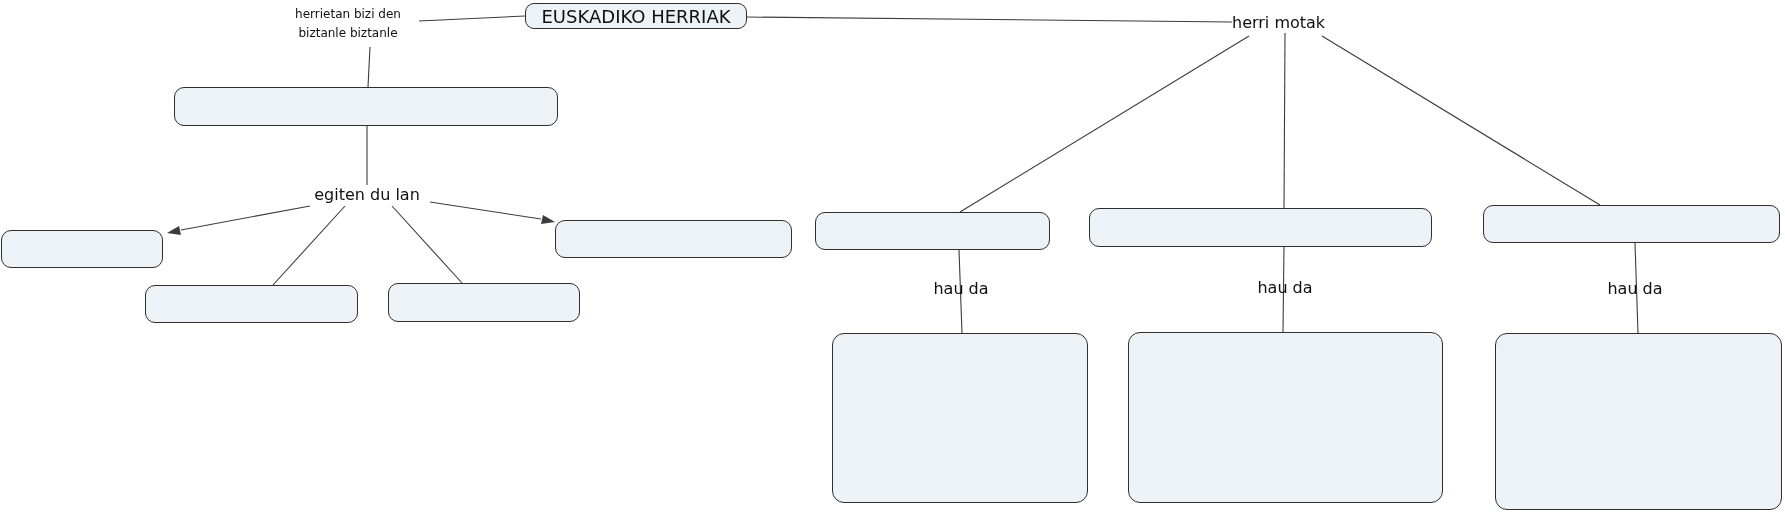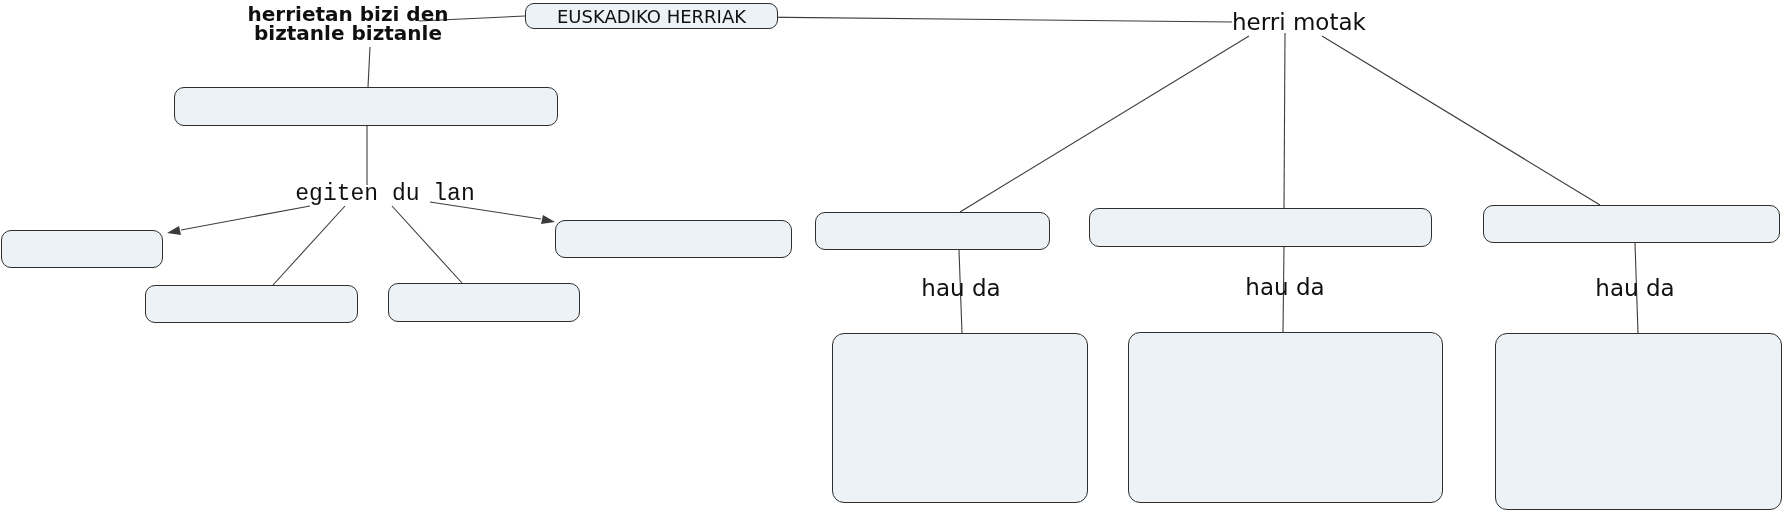--- a/index.html
+++ b/index.html
@@ -46,25 +46,25 @@
     font-size: 18px;
     color: var(--text, #101010);
     white-space: nowrap;
     z-index: 3;
   }
   .phrase {
     position: absolute;
     color: var(--text, #101010);
     white-space: nowrap;
     z-index: 2;
-    font-size: 23px;
+    font-size: 16px;
     line-height: 19px;
   }
   .phrase.centered { transform: translateX(-50%); text-align: center; }
-  .phrase.two-line { font-size: 20px; font-weight: bold; }
+  .phrase.two-line { font-size: 12px; }
 </style>
 </head>
 <body>
 
 <div id="canvas">
 
   <svg class="wires" viewBox="0 0 1785 512">
 
     <line x1="419" y1="21" x2="525" y2="16"></line>
     <line x1="747" y1="17" x2="1232" y2="22"></line>
@@ -80,28 +80,28 @@
 
     <line x1="1249" y1="36" x2="960" y2="212"></line>
     <line x1="1285" y1="33" x2="1284" y2="208"></line>
     <line x1="1322" y1="36" x2="1600" y2="205"></line>
 
     <line x1="959" y1="250" x2="962" y2="333"></line>
     <line x1="1284" y1="247" x2="1283" y2="332"></line>
     <line x1="1635" y1="243" x2="1638" y2="333"></line>
   </svg>
 
-  <div class="node title-node" style="left:525px; top:3px; width:253px; height:26px;">EUSKADIKO HERRIAK</div>
+  <div class="node title-node" style="left:525px; top:3px; width:222px; height:26px;">EUSKADIKO HERRIAK</div>
 
   <div class="phrase two-line centered" style="left:348px; top:5px;">
     <div>herrietan bizi den</div>
     <div>biztanle biztanle</div>
   </div>
 
-  <div class="phrase centered" style="left:385px; top:185px;font-family:Liberation Mono, monospace;">egiten du lan</div>
+  <div class="phrase centered" style="left:367px; top:185px;">egiten du lan</div>
 
   <div class="phrase" style="left:1232px; top:13px;">herri motak</div>
 
   <div class="phrase centered" style="left:961px; top:279px;">hau da</div>
 
   <div class="phrase centered" style="left:1285px; top:278px;">hau da</div>
 
   <div class="phrase centered" style="left:1635px; top:279px;">hau da</div>
 
   <div class="node" style="left:174px; top:87px;  width:384px; height:39px;"></div>

